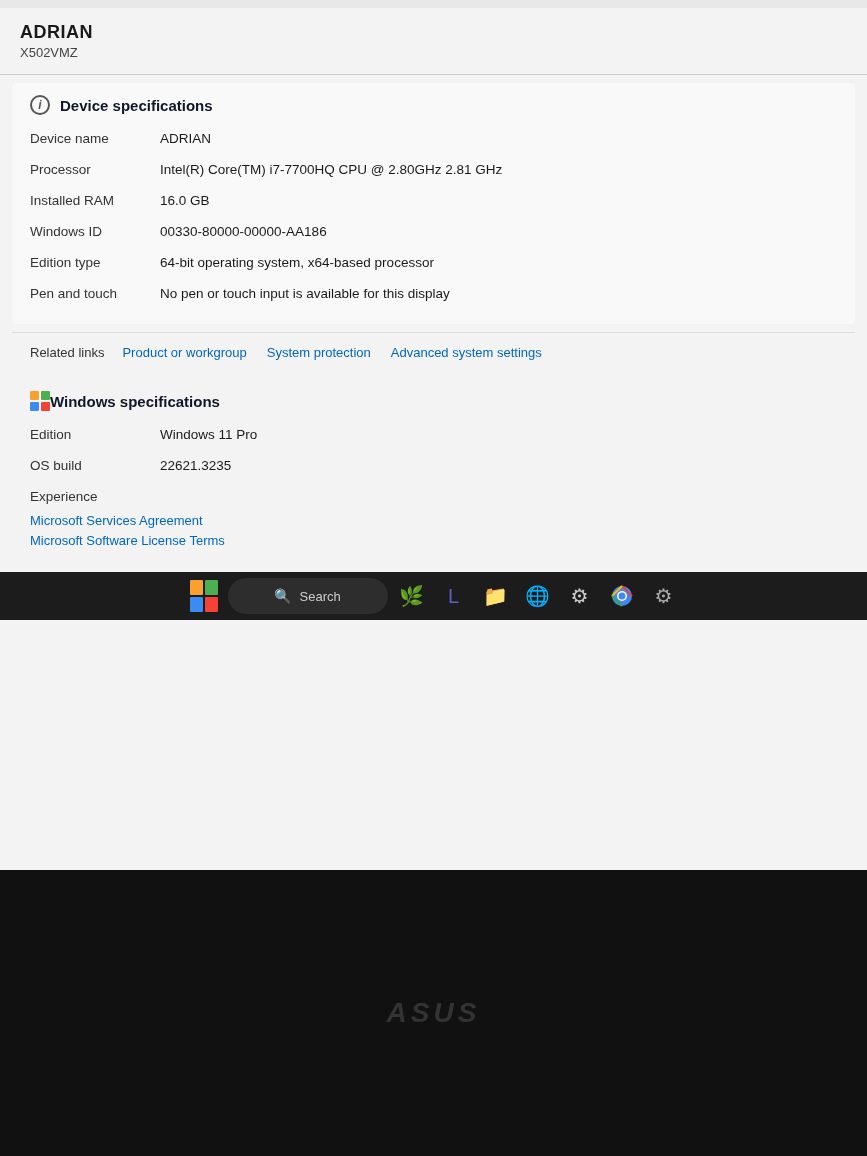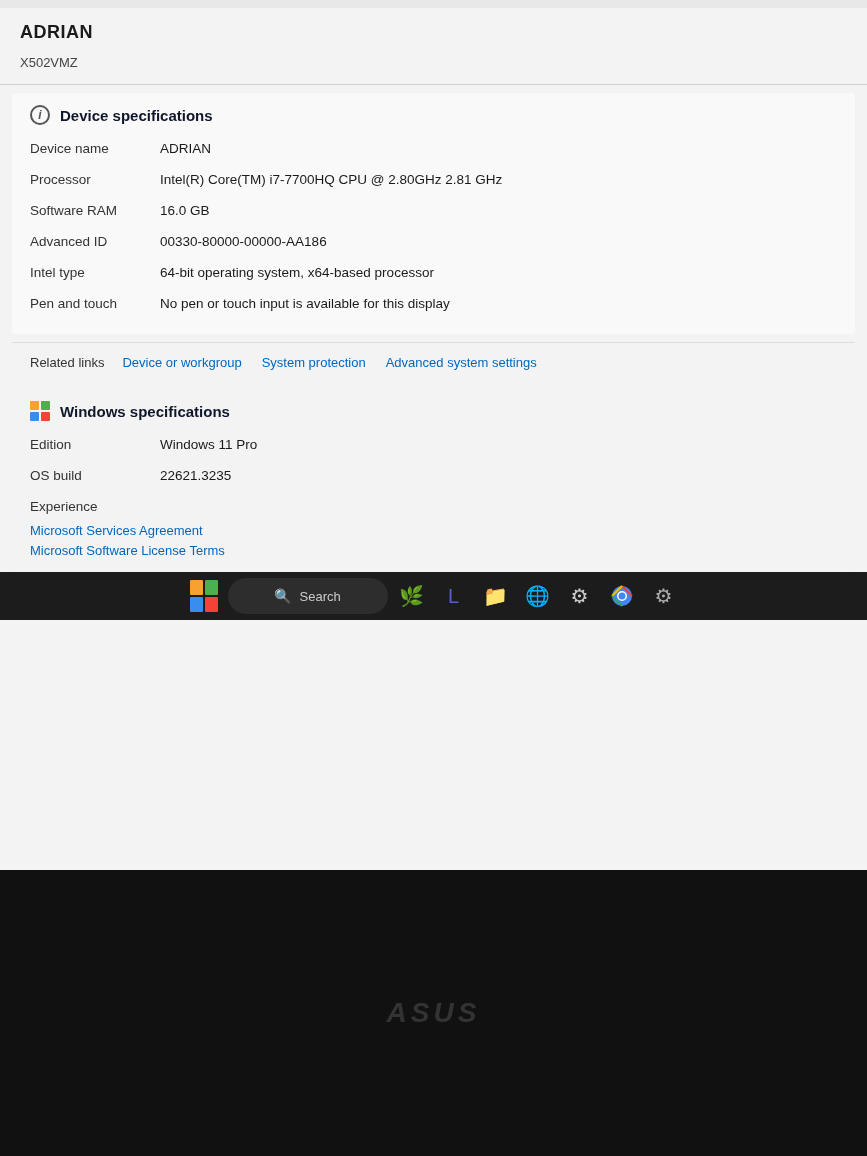--- a/index.html
+++ b/index.html
@@ -37,21 +37,21 @@
     .device-header .device-title {
       font-size: 18px;
       font-weight: 600;
       color: #1a1a1a;
       letter-spacing: 0.5px;
     }
 
     .device-header .device-subtitle {
       font-size: 13px;
       color: #444;
-      margin-top: 12px;
+      margin-top: 2px;
     }
 
     
     .divider {
       height: 1px;
       background: #d0d0d0;
       margin: 6px 0;
     }
 
     
@@ -125,21 +125,20 @@
     .windows-section {
       background: #f3f3f3;
       margin: 8px 12px;
       padding: 12px 18px 14px 18px;
       border-radius: 4px;
     }
 
     .windows-section-header {
       display: flex;
       align-items: center;
-      gap: 10px;
       margin-bottom: 14px;
     }
 
     
     .win-logo {
       width: 20px;
       height: 20px;
       display: grid;
       grid-template-columns: 1fr 1fr;
       grid-template-rows: 1fr 1fr;
@@ -293,41 +292,41 @@
     <div id="spec-rows-container">
         <div class="spec-row">
       <span class="spec-label">Device name</span>
       <span class="spec-value">ADRIAN</span>
     </div>
         <div class="spec-row">
       <span class="spec-label">Processor</span>
       <span class="spec-value">Intel(R) Core(TM) i7-7700HQ CPU @ 2.80GHz   2.81 GHz</span>
     </div>
         <div class="spec-row">
-      <span class="spec-label">Software RAM</span>
+      <span class="spec-label">Installed RAM</span>
       <span class="spec-value">16.0 GB</span>
     </div>
         <div class="spec-row">
-      <span class="spec-label">Advanced ID</span>
+      <span class="spec-label">Windows ID</span>
       <span class="spec-value">00330-80000-00000-AA186</span>
     </div>
         <div class="spec-row">
-      <span class="spec-label">Intel type</span>
+      <span class="spec-label">Edition type</span>
       <span class="spec-value">64-bit operating system, x64-based processor</span>
     </div>
         <div class="spec-row">
       <span class="spec-label">Pen and touch</span>
       <span class="spec-value">No pen or touch input is available for this display</span>
     </div>
       </div>
   </div>
 
   <div class="related-links-bar">
     <span class="related-links-label">Related links</span>
-    <div id="related-links-container"><a class="related-link" href="#">Device or workgroup</a><a class="related-link" href="#">System protection</a><a class="related-link" href="#">Advanced system settings</a></div>
+    <div id="related-links-container"><a class="related-link" href="#">Product or workgroup</a><a class="related-link" href="#">System protection</a><a class="related-link" href="#">Advanced system settings</a></div>
   </div>
 
   <div class="windows-section">
     <div class="windows-section-header">
       <div class="win-logo">
         <div class="win-logo-quad" style="background:#f8a030"></div>
         <div class="win-logo-quad" style="background:#4caf50"></div>
         <div class="win-logo-quad" style="background:#3b8cf0"></div>
         <div class="win-logo-quad" style="background:#f44336"></div>
       </div>

